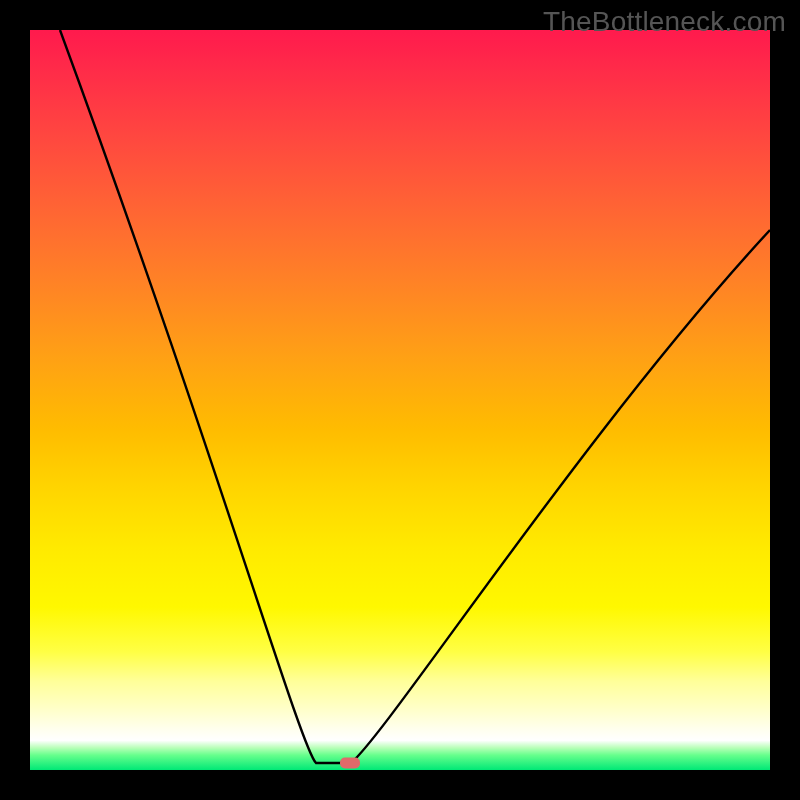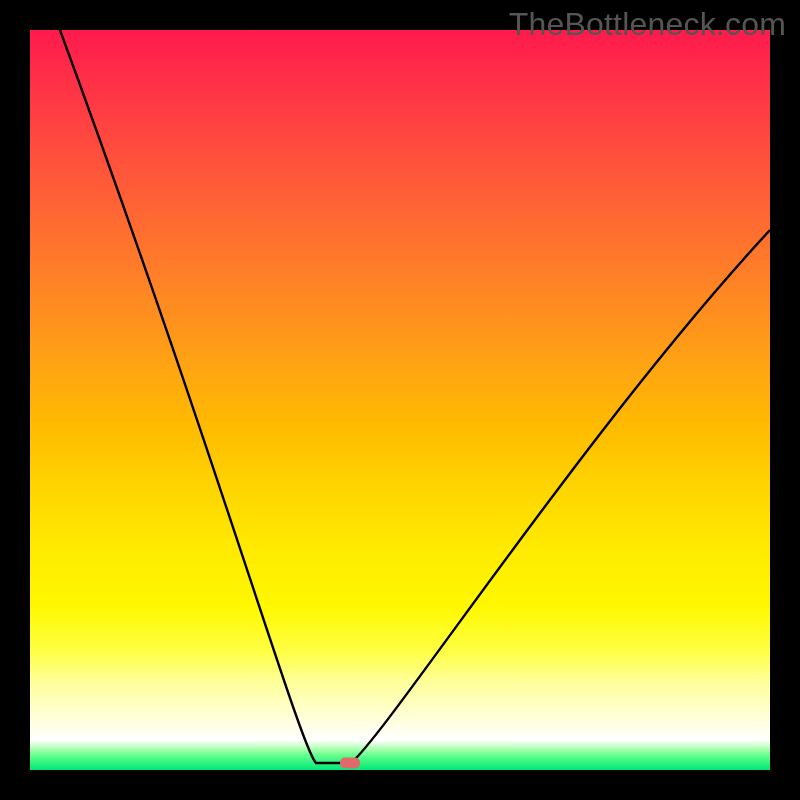--- a/index.html
+++ b/index.html
@@ -10,21 +10,21 @@
     background: #000;
     position: relative;
     font-family: Arial, Helvetica, sans-serif;
     overflow: hidden;
   }
   .watermark {
     position: absolute;
     top: 6px;
     right: 14px;
     color: #555;
-    font-size: 32px;
+    font-size: 28px;
     font-weight: 500;
     letter-spacing: 0.2px;
     z-index: 10;
   }
   .plot-area {
     position: absolute;
     left: 30px;
     top: 30px;
     width: 740px;
     height: 740px;

